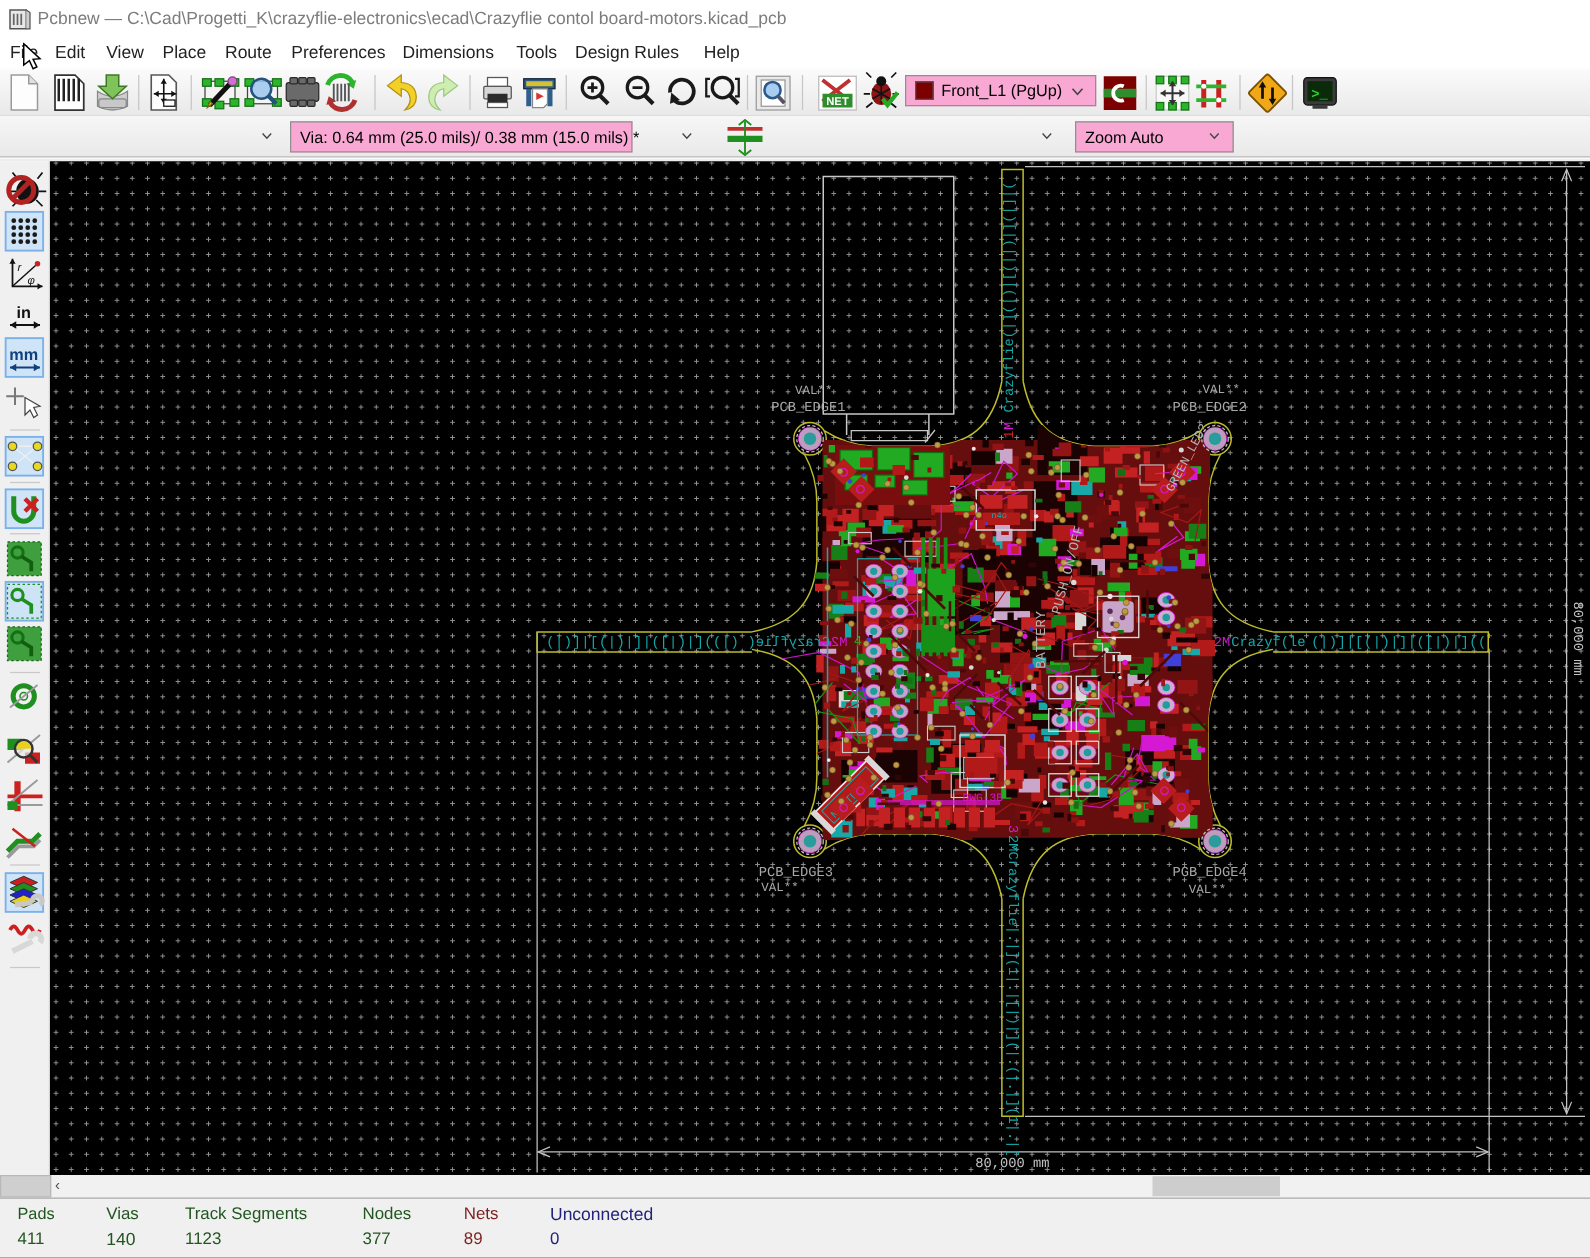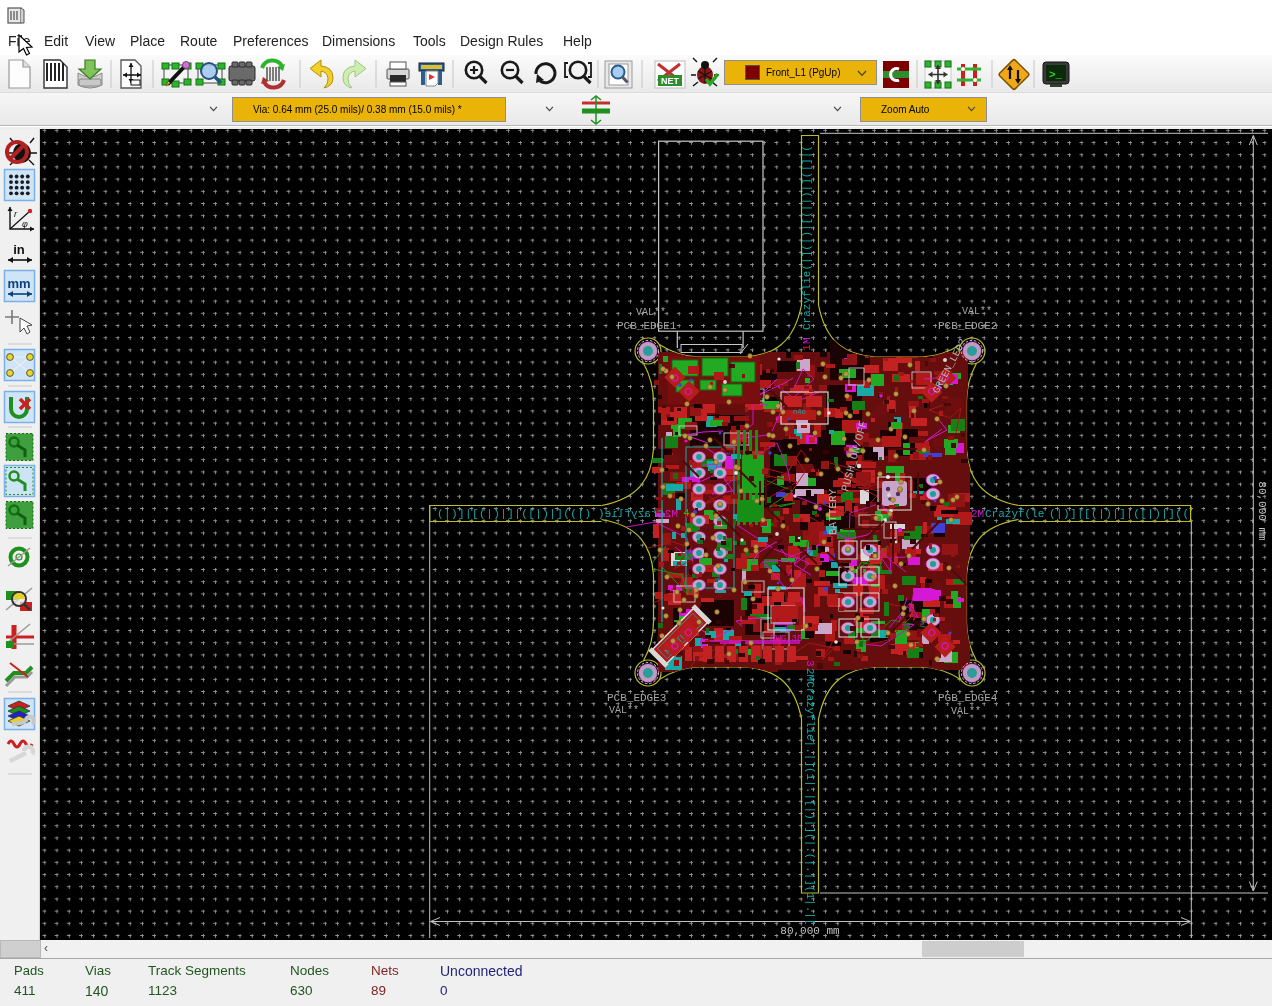--- a/index.html
+++ b/index.html
@@ -1,13 +1,14 @@
 <!DOCTYPE html>
-<html><head><meta charset="utf-8"><style>html,body{margin:0;padding:0}*{box-sizing:border-box}body{font-family:"Liberation Sans",sans-serif}.combo{position:absolute;height:24.5px;background:#eab308;border:1px solid #8f8f8f;font-size:10px;color:#000;display:flex;align-items:center;padding-left:20px;white-space:nowrap}.chev{position:absolute;right:8px;top:10px;width:9px;height:6px}</style></head><body>
+<html><head><meta charset="utf-8"><style>html,body{margin:0;padding:0}*{box-sizing:border-box}body{font-family:"Liberation Sans",sans-serif}.combo{position:absolute;height:24.5px;background:#f9a8d4;border:1px solid #8f8f8f;font-size:13px;color:#000;display:flex;align-items:center;padding-left:7px;white-space:nowrap}.chev{position:absolute;right:8px;top:10px;width:9px;height:6px}</style></head><body>
 <div style="position:relative;width:1272px;height:1006px;background:#fff;overflow:hidden">
+    <div style="position:absolute;left:30px;top:6px;font-size:14px;color:#7c7c7c">Pcbnew — C:\Cad\Progetti_K\crazyflie-electronics\ecad\Crazyflie contol board-motors.kicad_pcb</div>
     <svg style="position:absolute;left:6px;top:5px" width="20" height="20" viewBox="0 0 20 20">
       <rect x="2" y="3" width="13" height="15" fill="#e8e8e8" stroke="#555" stroke-width="1.2"></rect>
       <path d="M5 6 v9 M8 6 v9 M11 6 v9" stroke="#666" stroke-width="1.4"></path>
       <path d="M15 3 l3 2 v13 l-3 0" fill="#cfcfcf" stroke="#555" stroke-width="1"></path>
     </svg>
     <div style="position:absolute;left:8px;top:33px;font-size:14px;color:#222">File</div>
     <div style="position:absolute;left:44px;top:33px;font-size:14px;color:#222">Edit</div>
     <div style="position:absolute;left:85px;top:33px;font-size:14px;color:#222">View</div>
     <div style="position:absolute;left:130px;top:33px;font-size:14px;color:#222">Place</div>
     <div style="position:absolute;left:180px;top:33px;font-size:14px;color:#222">Route</div>
@@ -1539,21 +1540,21 @@
     <div style="position:absolute;left:44px;top:941px;font-size:12px;color:#505050">‹</div>
     <div style="position:absolute;left:922px;top:940.5px;width:102px;height:16px;background:#cdcdcd"></div>
     <div style="position:absolute;left:0px;top:957.5px;width:1272px;height:48.5px;background:#f0f0f0;border-top:1px solid #a8a8a8"></div>
     <div style="position:absolute;left:14px;top:963px;font-size:13px;color:#20551f">Pads</div>
     <div style="position:absolute;left:14px;top:983px;font-size:13.5px;color:#20551f">411</div>
     <div style="position:absolute;left:85px;top:963px;font-size:13.5px;color:#20551f">Vias</div>
     <div style="position:absolute;left:85px;top:983px;font-size:14px;color:#20551f">140</div>
     <div style="position:absolute;left:148px;top:963px;font-size:13.5px;color:#20551f">Track Segments</div>
     <div style="position:absolute;left:148px;top:983px;font-size:13.5px;color:#20551f">1123</div>
     <div style="position:absolute;left:290px;top:963px;font-size:13.5px;color:#20551f">Nodes</div>
-    <div style="position:absolute;left:290px;top:983px;font-size:13.5px;color:#20551f">630</div>
+    <div style="position:absolute;left:290px;top:983px;font-size:13.5px;color:#20551f">377</div>
     <div style="position:absolute;left:371px;top:963px;font-size:13.5px;color:#7c1f1f">Nets</div>
     <div style="position:absolute;left:371px;top:983px;font-size:13.5px;color:#7c1f1f">89</div>
     <div style="position:absolute;left:440px;top:963px;font-size:14px;color:#23237c">Unconnected</div>
     <div style="position:absolute;left:440px;top:983px;font-size:13.5px;color:#23237c">0</div>
     <svg style="position:absolute;left:15px;top:34px" width="22" height="26" viewBox="0 0 22 26">
       <path d="M4 1 L4 18 L8.5 14.5 L11.5 21 L14.5 19.5 L11.5 13.5 L17 13 Z" fill="#fff" stroke="#000" stroke-width="1.2"></path>
     </svg>
     <div class="combo" style="left:724px;top:60px;width:153px;height:25px"><span style="display:inline-block;width:15px;height:15px;background:#7c0000;border:1px solid #555;margin-right:6px"></span>Front_L1 (PgUp)</div>
     <svg style="position:absolute;left:857px;top:70px" width="10" height="7" viewBox="0 0 10 7">
       <path d="M1 1 L5 5.4 L9 1" stroke="#444" stroke-width="1.3" fill="none"></path>

